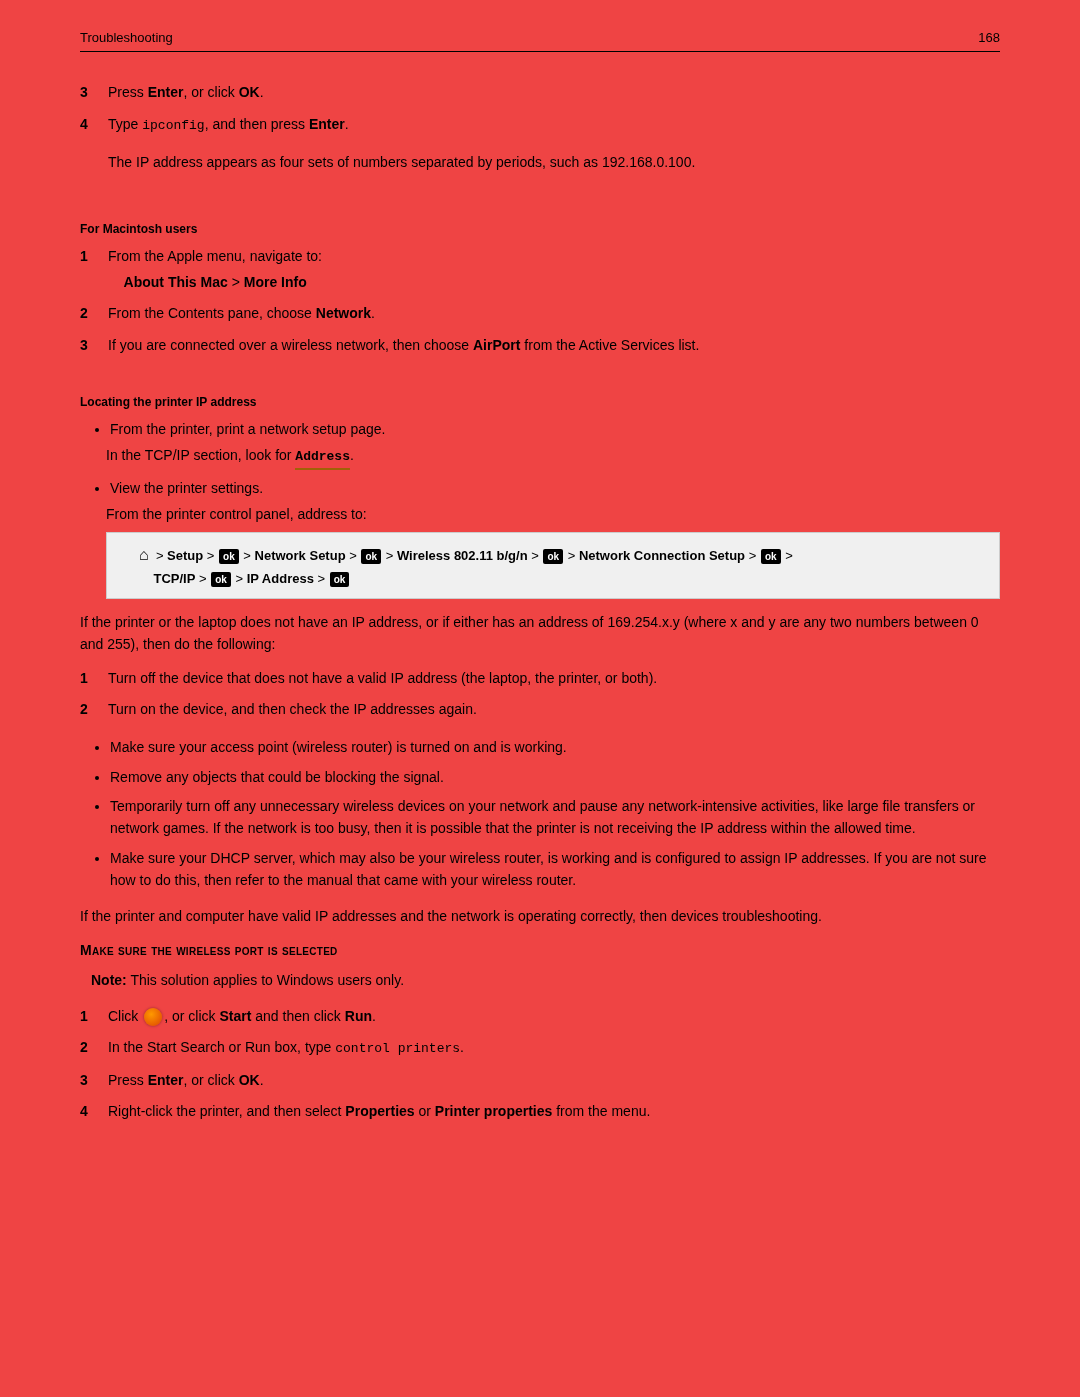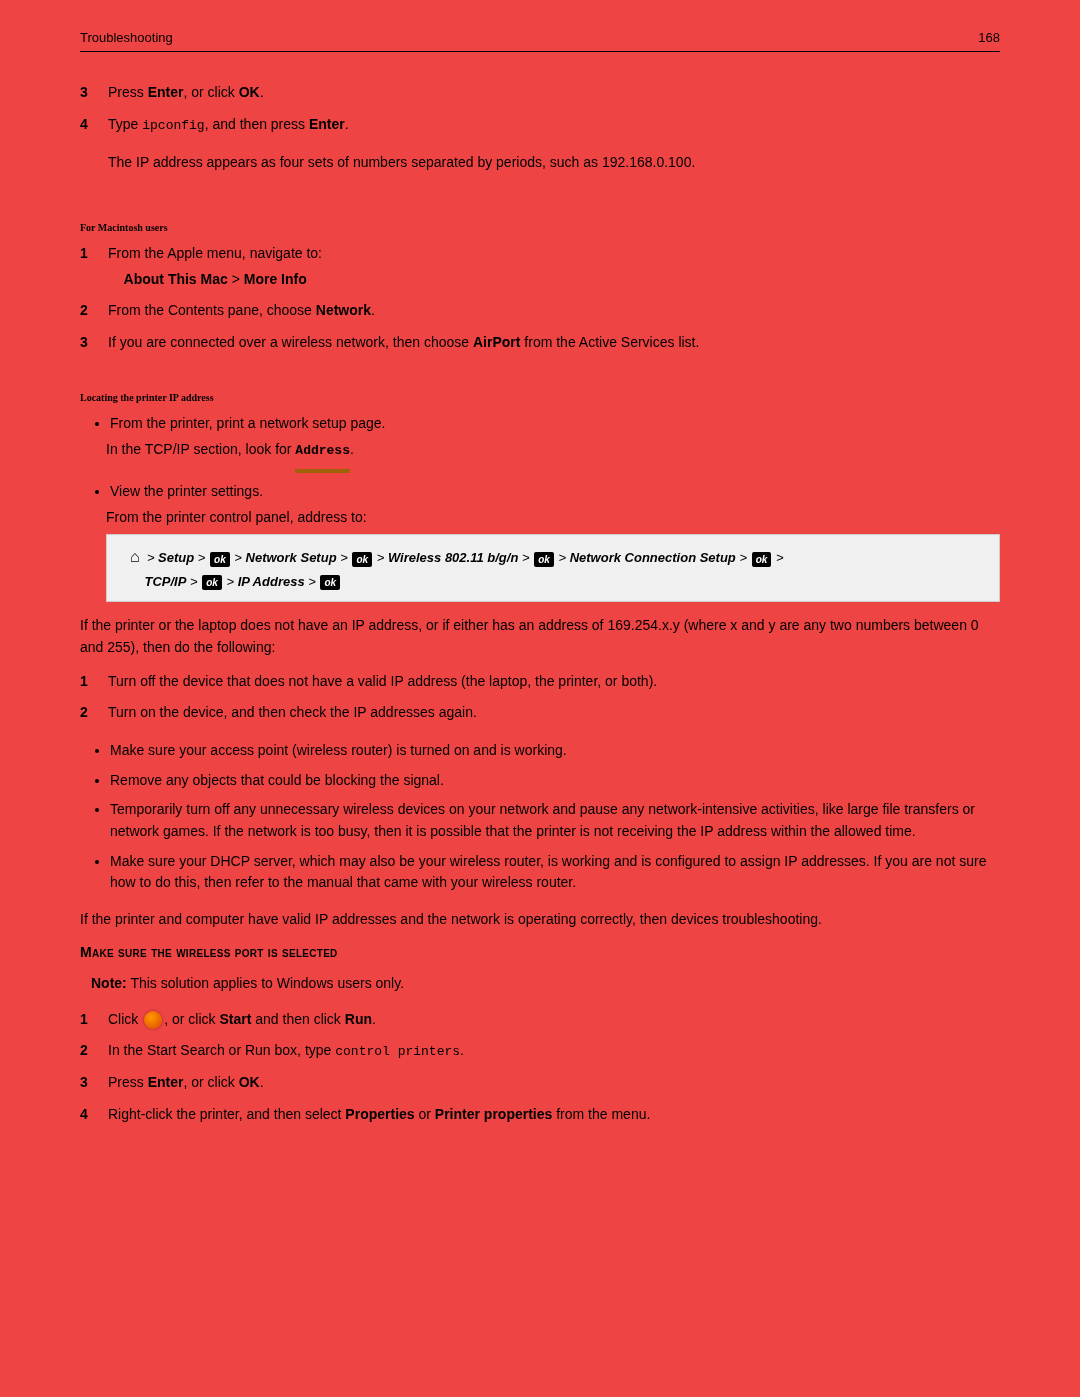--- a/index.html
+++ b/index.html
@@ -39,22 +39,21 @@
       line-height: 1.55;
     }
     .indent {
       margin-left: 28px;
       margin-bottom: 10px;
     }
     .section-heading {
       font-weight: bold;
       margin-top: 36px;
       margin-bottom: 8px;
-      font-size: 10px;
-      font-family: Liberation Serif, serif;
+      font-size: 12px;
     }
     .small-caps-heading {
       font-variant: small-caps;
       font-weight: bold;
       font-size: 14px;
       margin-bottom: 8px;
       letter-spacing: 0.02em;
     }
     .mono {
       font-family: 'Courier New', Courier, monospace;
@@ -69,26 +68,25 @@
       font-family: Arial, sans-serif;
       padding: 1px 4px;
       border-radius: 2px;
       vertical-align: middle;
       line-height: 1.3;
       margin: 0 1px;
     }
     .nav-path {
       background: #f0f0f0;
       border: 1px solid #ccc;
-      padding: 8px 23px;
+      padding: 8px 32px;
       margin: 20px 0 12px 0;
       font-size: 13px;
       line-height: 1.7;
       display: inline-block;
-      font-style: italic;
     }
     .bullet-list {
       margin: 6px 0 8px 0;
       padding: 0;
     }
     .bullet-list li {
       list-style: disc;
       margin-left: 30px;
       margin-bottom: 8px;
       line-height: 1.55;
@@ -168,21 +166,21 @@
         If you are connected over a wireless network, then choose <strong>AirPort</strong> from the Active Services list.
       </div>
     </div>
 
     <div class="section-heading">Locating the printer IP address</div>
 
     <ul class="bullet-list">
       <li>
         From the printer, print a network setup page.
         <div style="margin-top:4px; margin-left:-4px;">
-          In the TCP/IP section, look for <span class="mono" style="font-weight:bold; border-bottom: 4px solid #a16207; display:inline-block; padding-bottom:8px;">Address</span>.
+          In the TCP/IP section, look for <span class="mono" style="font-weight:bold; border-bottom: 2px solid #a16207; display:inline-block; padding-bottom:1px;">Address</span>.
         </div>
       </li>
       <li>
         View the printer settings.
         <div style="margin-top:4px; margin-left:-4px;">
           From the printer control panel, address to:
         </div>
         <div class="nav-path" style="margin-top:6px; margin-left:-4px; display:block;">
           <span style="font-size:16px;">⌂</span>
           &nbsp;&gt; <strong>Setup</strong> &gt; <span class="ok-badge">ok</span>

